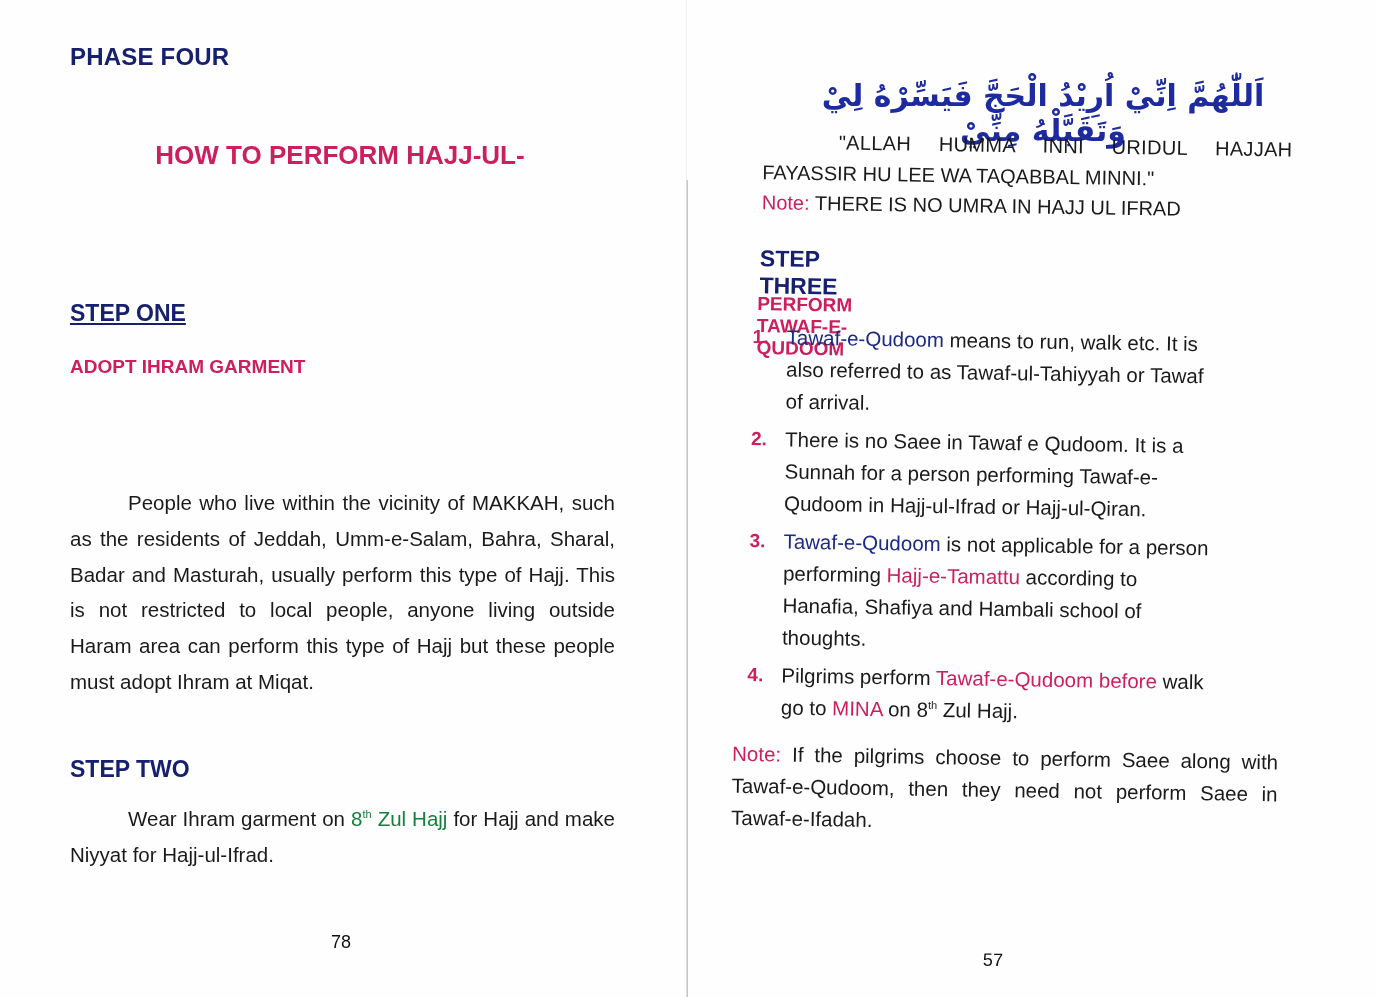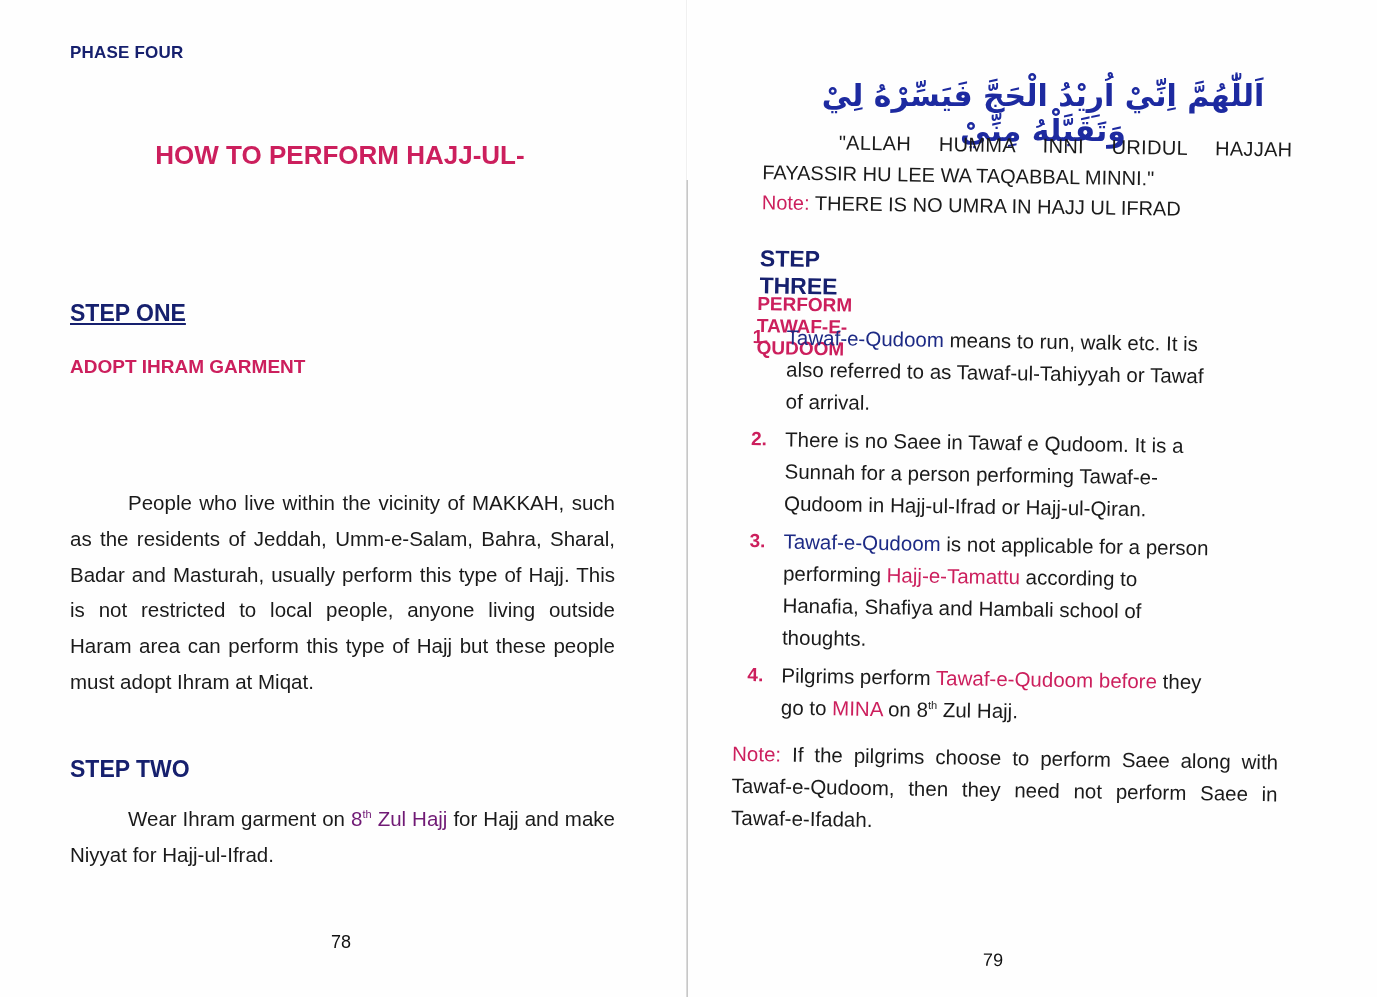--- a/index.html
+++ b/index.html
@@ -17,22 +17,22 @@
     background: linear-gradient(to right, #e4e4e4, #bdbdbd);
   }
   .gutter-top {
     position: absolute; left: 686px; top: 0; height: 180px; width: 1px;
     background: #f0f0f0;
   }
   .abs { position: absolute; margin: 0; }
   .navy { color: #16206e; }
   .crimson { color: #cc1f5d; }
   .blue { color: #1d2a85; }
-  .green { color: #701a75; }
-  .phase { font-weight: bold; font-size: 17px; letter-spacing: 0.2px; }
+  .green { color: #15803d; }
+  .phase { font-weight: bold; font-size: 24px; letter-spacing: 0.2px; }
   .title { font-weight: bold; font-size: 26px; text-align: center; }
   .step { font-weight: bold; font-size: 23px; }
   .sub { font-weight: bold; font-size: 19px; }
   .para {
     font-size: 20.5px; line-height: 35.8px; text-align: justify;
     text-align-last: left;
   }
   .indent { text-indent: 58px; }
   .pnum { font-size: 18px; color: #111; }
   sup { font-size: 11px; vertical-align: super; line-height: 0; }
@@ -101,23 +101,23 @@
           <div class="li-text" style="left: 34px; top: 0px;">
             <div><span class="blue">Tawaf-e-Qudoom</span><span> is not applicable for a person</span></div>
             <div><span>performing </span><span class="crimson">Hajj-e-Tamattu</span><span> according to</span></div>
             <div><span>Hanafia, Shafiya and Hambali school of</span></div>
             <div><span>thoughts.</span></div>
           </div>
         </div>
         <div class="li" style="top: 338px; left: 0px;">
           <span class="li-num" style="left: 0px; top: 0px;">4.</span>
           <div class="li-text" style="left: 34px; top: 0px;">
-            <div><span>Pilgrims perform </span><span class="crimson">Tawaf-e-Qudoom before</span><span> they</span></div>
+            <div><span>Pilgrims perform </span><span class="crimson">Tawaf-e-Qudoom before</span><span> walk</span></div>
             <div><span>go to </span><span class="crimson">MINA</span><span> on 8</span><sup>th</sup><span> Zul Hajj.</span></div>
           </div>
         </div>
       </div>
 
     <div class="abs para" style="left:56px; top:737px; width:546px; font-size:20.5px; line-height:32px;"><span class="crimson">Note:</span><span> If the pilgrims choose to perform Saee along with Tawaf-e-Qudoom, then they need not perform Saee in Tawaf-e-Ifadah.</span></div>
 
-    <div class="abs pnum" style="left:310px; top:945px;">79</div>
+    <div class="abs pnum" style="left:310px; top:945px;">57</div>
   </div>
 </div>
 
 </body></html>

